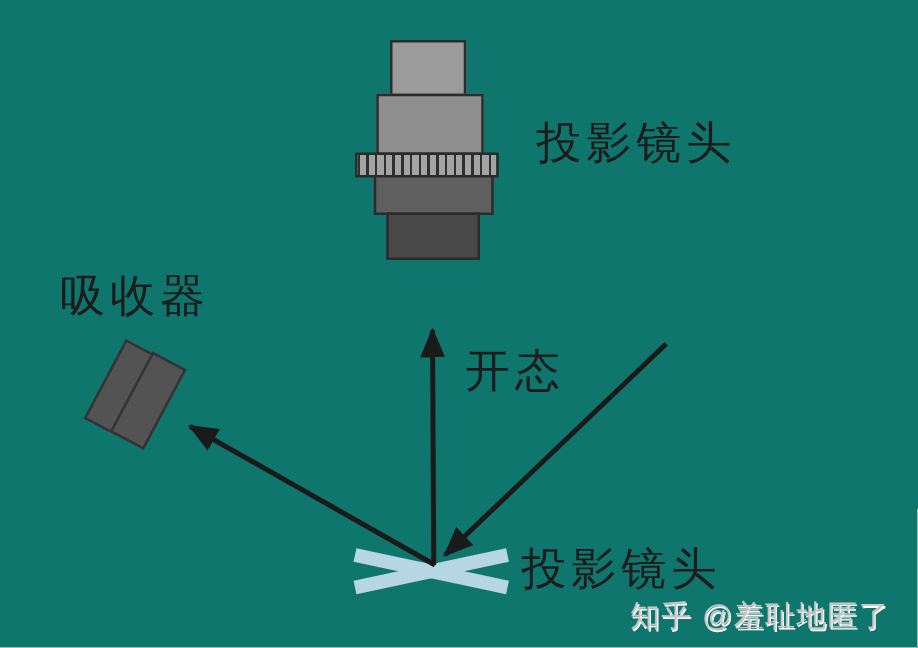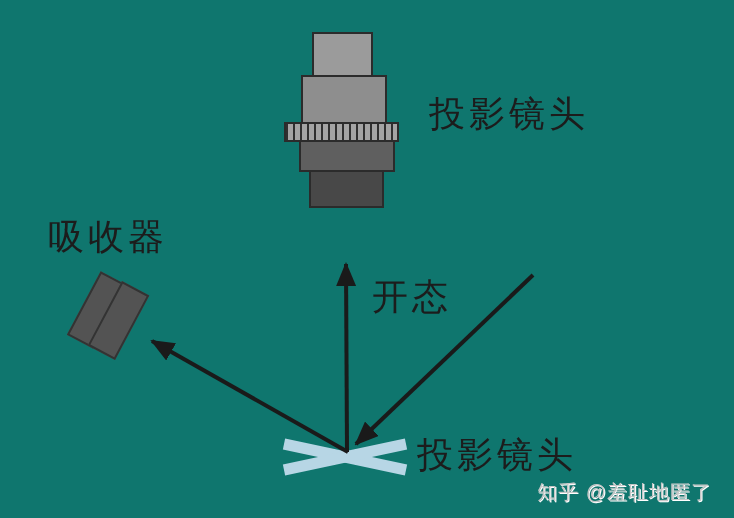--- a/index.html
+++ b/index.html
@@ -42,21 +42,21 @@
   .lbl-incident { left: 550px; top: 239px; }
   .lbl-off      { left: 172px; top: 304px; }
   .lbl-mirror   { left: 417px; top: 437px; }
   
   .rays { position: absolute; left: 0; top: 0; }
   
   .watermark {
     position: absolute;
     right: 22px;
     top: 480px;
-    font-size: 20px;
+    font-size: 24px;
     line-height: 1.2;
     letter-spacing: 1px;
     color: #c7c7c7;
     text-shadow: 1px 1px 0 #ffffff;
     font-family: "Liberation Sans", "DejaVu Sans", sans-serif;
     white-space: nowrap;
   }
 </style>
 </head>
 <body>

